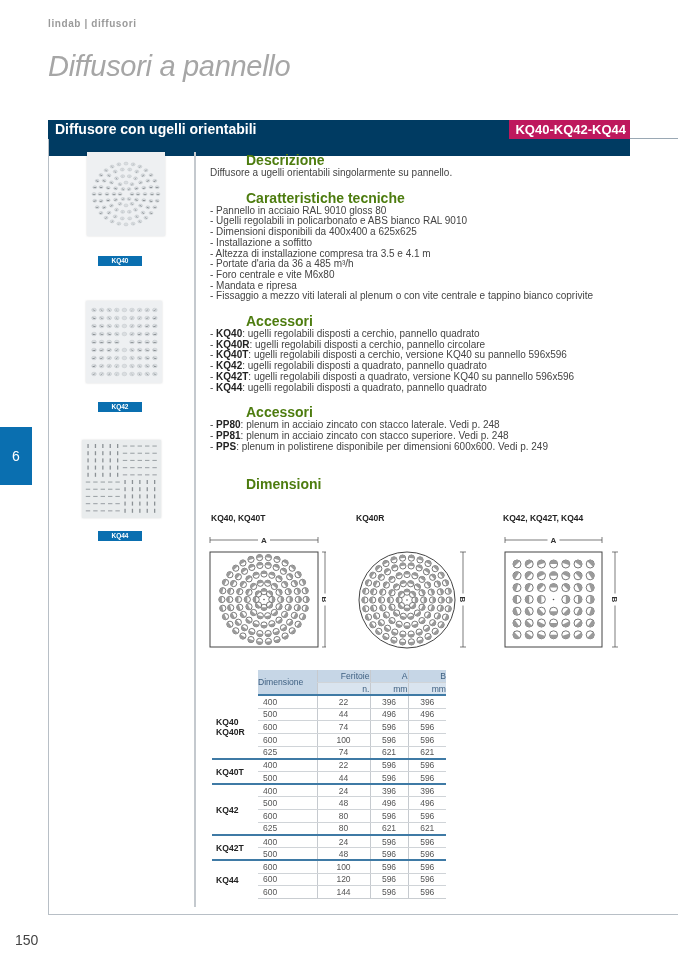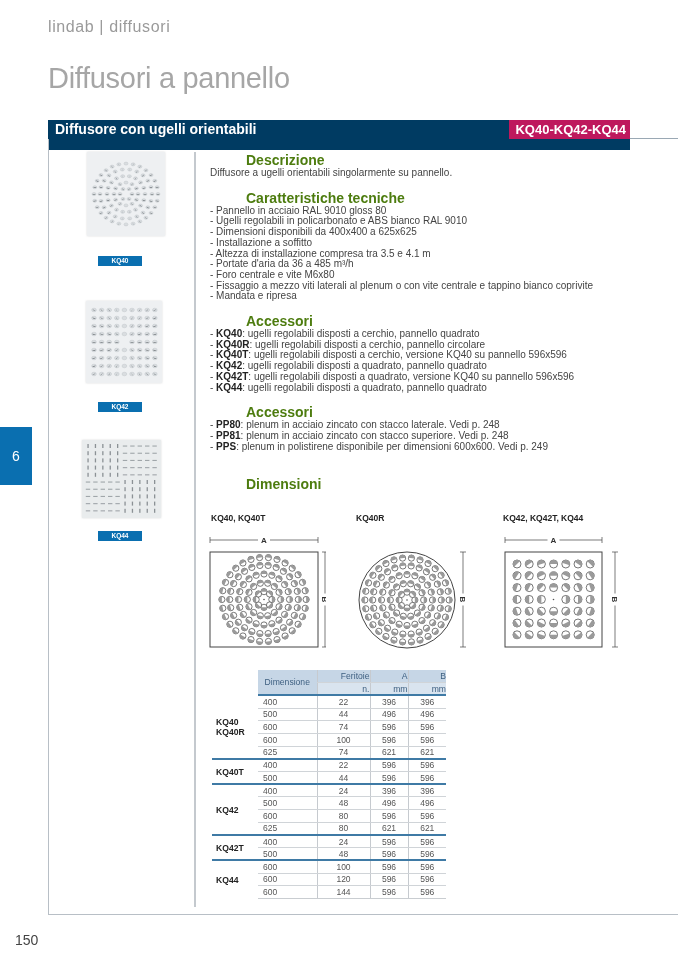--- a/index.html
+++ b/index.html
@@ -1,22 +1,22 @@
 <!DOCTYPE html>
 <html><head>
 <meta charset="utf-8">
 <style>
   * { box-sizing: border-box; margin: 0; padding: 0; }
   html, body { width: 678px; height: 959px; background: #ffffff; overflow: hidden; }
   body { position: relative; font-family: "Liberation Sans", "DejaVu Sans", sans-serif; color: #333; }
 
-  .running-head { position: absolute; left: 48px; top: 18px; font-size: 16px; font-weight: normal; letter-spacing: 0.6px; color: #9a9a9a; }
-  .page-title { position: absolute; left: 48px; top: 62px; font-size: 29px; font-weight: normal; color: #a6a6a6; letter-spacing: -0.3px; }
-
-  .section-bar { position: absolute; left: 48px; top: 120px; width: 582px; height: 30px; background: #003b62; }
+  .running-head { position: absolute; left: 48px; top: 18px; font-size: 10px; font-weight: bold; letter-spacing: 0.6px; color: #9a9a9a; }
+  .page-title { position: absolute; left: 48px; top: 50px; font-size: 29px; font-weight: normal; color: #a6a6a6; letter-spacing: -0.3px; font-style: italic; }
+
+  .section-bar { position: absolute; left: 48px; top: 120px; width: 582px; height: 36px; background: #003b62; }
   .section-bar .title { position: absolute; left: 7px; top: 1px; font-size: 14px; font-weight: bold; color: #ffffff; }
   .section-bar .codes { position: absolute; right: 0; top: 0; height: 19px; padding: 2px 4px 0 6px; background: #be185d; color: #fff; font-size: 13px; font-weight: bold; }
   .bar-rule { position: absolute; left: 630px; top: 138px; width: 48px; height: 1px; background: #9aa8b4; }
 
   .frame { position: absolute; left: 48px; top: 139px; width: 640px; height: 776px; border-left: 1px solid #b8bfc6; border-bottom: 1px solid #b8bfc6; }
   .col-divider { position: absolute; left: 194px; top: 152px; width: 2px; height: 755px; background: #c4c9ce; }
 
   .chapter-tab { position: absolute; left: 0; top: 427px; width: 32px; height: 58px; background: #0a6fb0; color: #fff; font-size: 14px; display: flex; align-items: center; justify-content: center; }
 
   .photo { position: absolute; background: #eceff1; box-shadow: 0 0 2px rgba(0,0,0,0.15); }
@@ -525,22 +525,22 @@
   <div style="margin-top:11px;">
     <div class="h">Caratteristiche tecniche</div>
     <div id="car-list">
         <div class="li">- Pannello in acciaio RAL 9010 gloss 80</div>
         <div class="li">- Ugelli regolabili in policarbonato e ABS bianco RAL 9010</div>
         <div class="li">- Dimensioni disponibili da 400x400 a 625x625</div>
         <div class="li">- Installazione a soffitto</div>
         <div class="li">- Altezza di installazione compresa tra 3.5 e 4.1 m</div>
         <div class="li">- Portate d'aria da 36 a 485 m³/h</div>
         <div class="li">- Foro centrale e vite M6x80</div>
+        <div class="li">- Mandata e ripresa</div>
         <div class="li">- Fissaggio a mezzo viti laterali al plenum o con vite centrale e tappino bianco coprivite</div>
-        <div class="li">- Mandata e ripresa</div>
       </div>
   </div>
 
   <div style="margin-top:11px;">
     <div class="h">Accessori</div>
     <div id="ver-list">
         <div class="li">- <b>KQ40</b><span>: ugelli regolabili disposti a cerchio, pannello quadrato</span></div>
         <div class="li">- <b>KQ40R</b><span>: ugelli regolabili disposti a cerchio, pannello circolare</span></div>
         <div class="li">- <b>KQ40T</b><span>: ugelli regolabili disposti a cerchio, versione KQ40 su pannello 596x596</span></div>
         <div class="li">- <b>KQ42</b><span>: ugelli regolabili disposti a quadrato, pannello quadrato</span></div>
@@ -1090,21 +1090,21 @@
     <line x1="112" y1="18" x2="118" y2="18" stroke="#444" stroke-width="0.7"></line>
     <line x1="112" y1="113" x2="118" y2="113" stroke="#444" stroke-width="0.7"></line>
     <rect x="111" y="59.5" width="8" height="12" fill="#fff"></rect>
     <text x="115" y="65.5" font-size="8" font-weight="bold" text-anchor="middle" fill="#333" font-family="Liberation Sans, sans-serif" transform="rotate(90 115 65.5) translate(0 3)">B</text>
   </svg>
 
 <table class="dim">
   <thead>
     <tr>
       <th style="background:transparent;" class="grp"></th>
-      <th rowspan="2" class="c1" style="text-align:center;padding:0;border-bottom:2px solid #3f7aa5;">Dimensione</th>
+      <th rowspan="2" class="c1" style="padding:0;border-bottom:2px solid #3f7aa5;">Dimensione</th>
       <th class="c2">Feritoie</th>
       <th class="c3">A</th>
       <th class="c4">B</th>
     </tr>
     <tr class="headend">
       <th style="background:transparent;border-bottom:none;" class="grp"></th>
       <th class="c2 sub2">n.</th>
       <th class="c3 sub2">mm</th>
       <th class="c4 sub2">mm</th>
     </tr>

